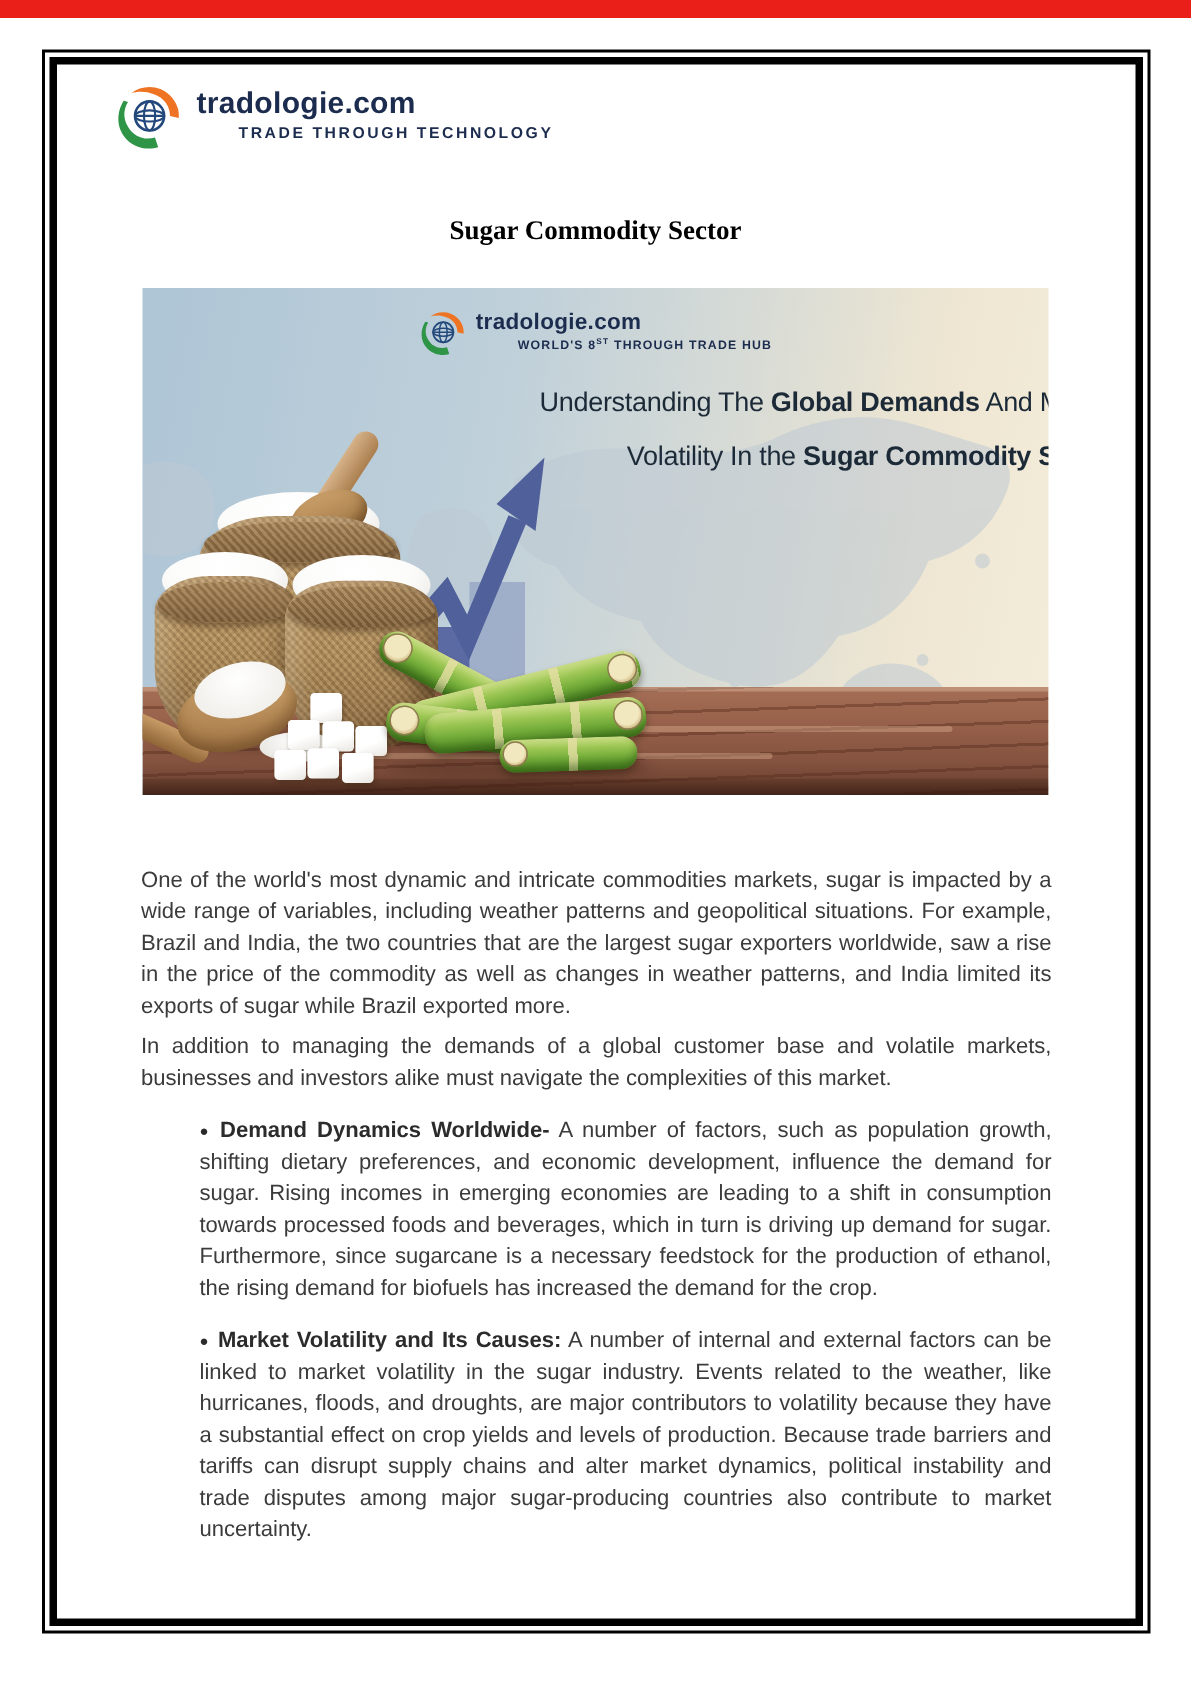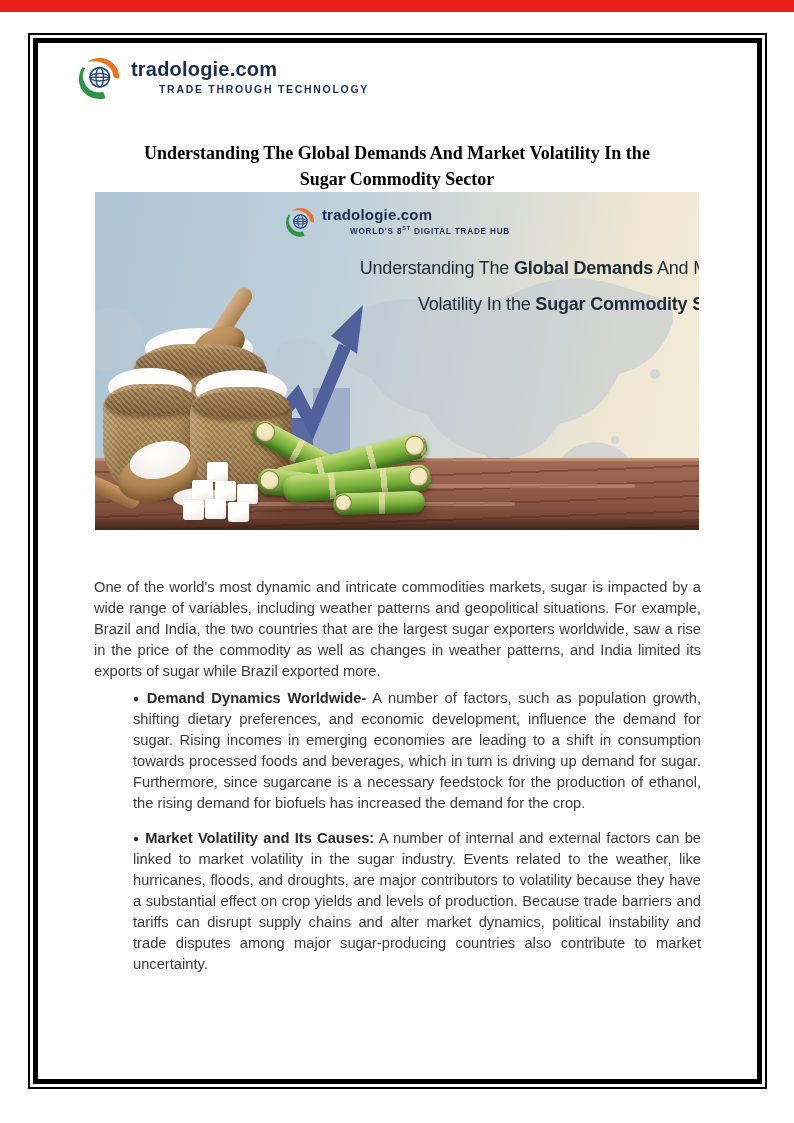--- a/index.html
+++ b/index.html
@@ -124,21 +124,20 @@
     <ellipse cx="33" cy="31" rx="5.2" ry="13.5" fill="none" stroke="#23497c" stroke-width="2"></ellipse>
     <line x1="19.5" y1="31" x2="46.5" y2="31" stroke="#23497c" stroke-width="2"></line>
   </svg>
   <div class="logo-text">
     <div class="logo-brand">tradologie.com</div>
     <div class="logo-tagline">TRADE THROUGH TECHNOLOGY</div>
   </div>
 </div>
 
 <div class="doc-title">
-  <div>Understanding The Global Demands And Market Volatility In the</div>
   <div>Sugar Commodity Sector</div>
 </div>
 
 <div class="hero">
 
   <svg class="hero-map" width="604" height="338" viewBox="0 0 604 338">
     <g fill="#bdc9d3" opacity="0.55">
       <path d="M248 128 q36 -26 86 -20 q58 8 92 -10 q46 -20 92 -6 l46 14 q20 10 12 30 q-14 36 -52 46 q-18 42 -60 50 q-28 42 -70 32 q-46 -10 -62 -42 q-40 -8 -56 -36 q-40 -12 -28 -58z"></path>
       <path d="M186 152 q26 -12 42 4 q10 16 2 36 q-10 26 -30 30 q-18 -6 -22 -26 q-4 -28 8 -44z"></path>
       <path d="M470 262 q18 -16 42 -10 q24 8 26 26 q-4 18 -28 20 q-28 2 -42 -12 q-8 -14 2 -24z"></path>
@@ -156,21 +155,21 @@
     <svg class="globe" width="32" height="36" viewBox="0 0 64 64">
       <path d="M16 10 C26 2 42 2 52 12 C58 18 61 26 60 33 L52 31 C52 22 46 14 37 11 C30 8 22 8 16 10 Z" fill="#ee7423"></path>
       <path d="M9 17 C2 28 2 43 12 53 C20 61 32 63 41 60 L38 51 C28 54 18 50 13 41 C8 33 9 24 13 18 Z" fill="#2e9446"></path>
       <circle cx="33" cy="31" r="13.5" fill="none" stroke="#23497c" stroke-width="2.4"></circle>
       <ellipse cx="33" cy="31" rx="13.5" ry="5.2" fill="none" stroke="#23497c" stroke-width="2"></ellipse>
       <ellipse cx="33" cy="31" rx="5.2" ry="13.5" fill="none" stroke="#23497c" stroke-width="2"></ellipse>
       <line x1="19.5" y1="31" x2="46.5" y2="31" stroke="#23497c" stroke-width="2"></line>
     </svg>
     <div class="logo-text">
       <div class="logo-brand">tradologie.com</div>
-      <div class="logo-tagline"><span>WORLD'S 8</span><sup>ST</sup><span> DIGITAL TRADE HUB</span></div>
+      <div class="logo-tagline"><span>WORLD'S 8</span><sup>ST</sup><span> THROUGH TRADE HUB</span></div>
     </div>
   </div>
 
   <div class="hero-headline">
     <div class="hl-line"><span>Understanding The </span><b>Global Demands</b><span> And Market</span></div>
     <div class="hl-line"><span>Volatility In the </span><b>Sugar Commodity Sector</b></div>
   </div>
 
   <svg class="chart-svg" width="140" height="180" viewBox="0 0 140 180">
     <rect x="80" y="96" width="37" height="72" fill="rgba(150,165,196,0.8)"></rect>
@@ -238,17 +237,18 @@
     <div class="cane" style="left:238px;top:300px;width:92px;height:22px;transform:rotate(-2deg);">
         <div class="cane-end" style="left:2px;width:17px;height:17px;"></div>
       </div>
   </div>
 </div>
 
 <div class="content">
   <p class="para">One of the world's most dynamic and intricate commodities markets, sugar is impacted by a wide range of variables, including weather patterns and geopolitical situations. For example, Brazil and India, the two countries that are the largest sugar exporters worldwide, saw a rise in the price of the commodity as well as changes in weather patterns, and India limited its exports of sugar while Brazil exported more.</p>
 
 
+  <p class="para" style="margin-bottom:14px;">In addition to managing the demands of a global customer base and volatile markets, businesses and investors alike must navigate the complexities of this market.</p>
 
   <p class="bullet"><span class="marker">●</span><span class="lead">Demand Dynamics Worldwide-</span><span> A number of factors, such as population growth, shifting dietary preferences, and economic development, influence the demand for sugar. Rising incomes in emerging economies are leading to a shift in consumption towards processed foods and beverages, which in turn is driving up demand for sugar. Furthermore, since sugarcane is a necessary feedstock for the production of ethanol, the rising demand for biofuels has increased the demand for the crop.</span></p>
 
   <p class="bullet"><span class="marker">●</span><span class="lead">Market Volatility and Its Causes:</span><span> A number of internal and external factors can be linked to market volatility in the sugar industry. Events related to the weather, like hurricanes, floods, and droughts, are major contributors to volatility because they have a substantial effect on crop yields and levels of production. Because trade barriers and tariffs can disrupt supply chains and alter market dynamics, political instability and trade disputes among major sugar-producing countries also contribute to market uncertainty.</span></p>
 </div>
 
 </body></html>

